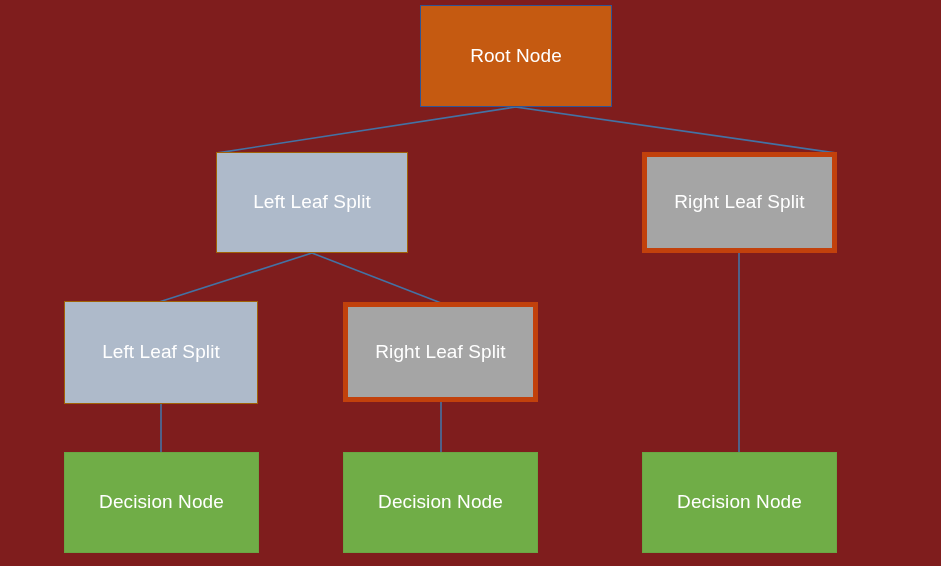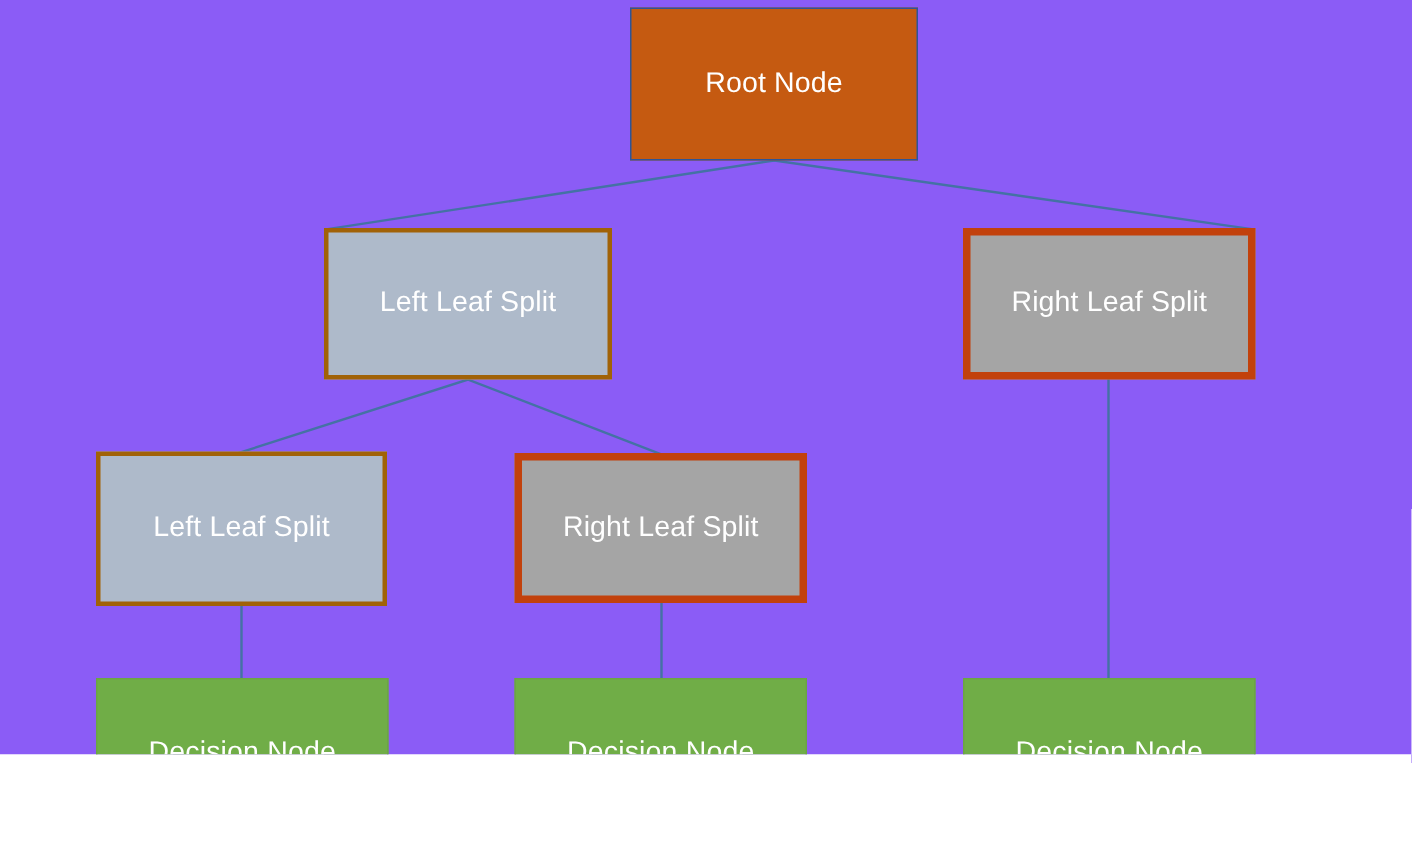--- a/index.html
+++ b/index.html
@@ -7,22 +7,22 @@
     margin: 0;
     padding: 0;
     background: #ffffff;
   }
   body {
     font-family: "Liberation Sans", sans-serif;
   }
   #canvas {
     position: relative;
     width: 941px;
-    height: 503px;
-    background: #8b5cf6;
+    height: 566px;
+    background: #7f1d1d;
     overflow: hidden;
   }
   #connectors {
     position: absolute;
     left: 0;
     top: 0;
     width: 941px;
     height: 566px;
     pointer-events: none;
   }
@@ -40,21 +40,21 @@
     line-height: 1.2;
     font-family: "Liberation Sans", sans-serif;
     z-index: 2;
   }
   .node-root {
     background: #C55A11;
     border: 1px solid #2F5496;
   }
   .node-leaf-blue {
     background: #AEBACA;
-    border: 3px solid #a16207;
+    border: 1px solid #a16207;
   }
   .node-leaf-gray {
     background: #A5A5A5;
     border: 5px solid #c2410c;
   }
   .node-decision {
     background: #70AD47;
     border: 1px solid #6BA544;
     text-align: right;
   }

